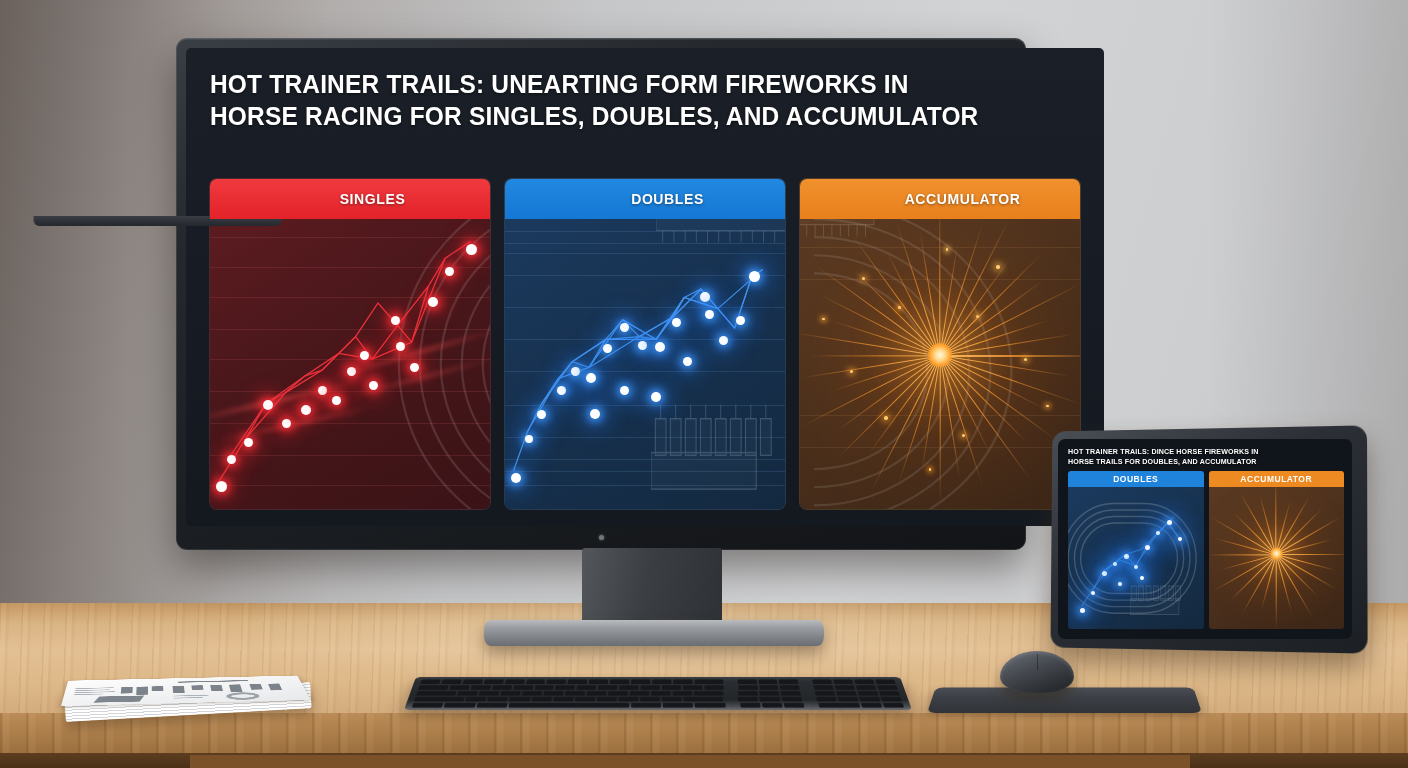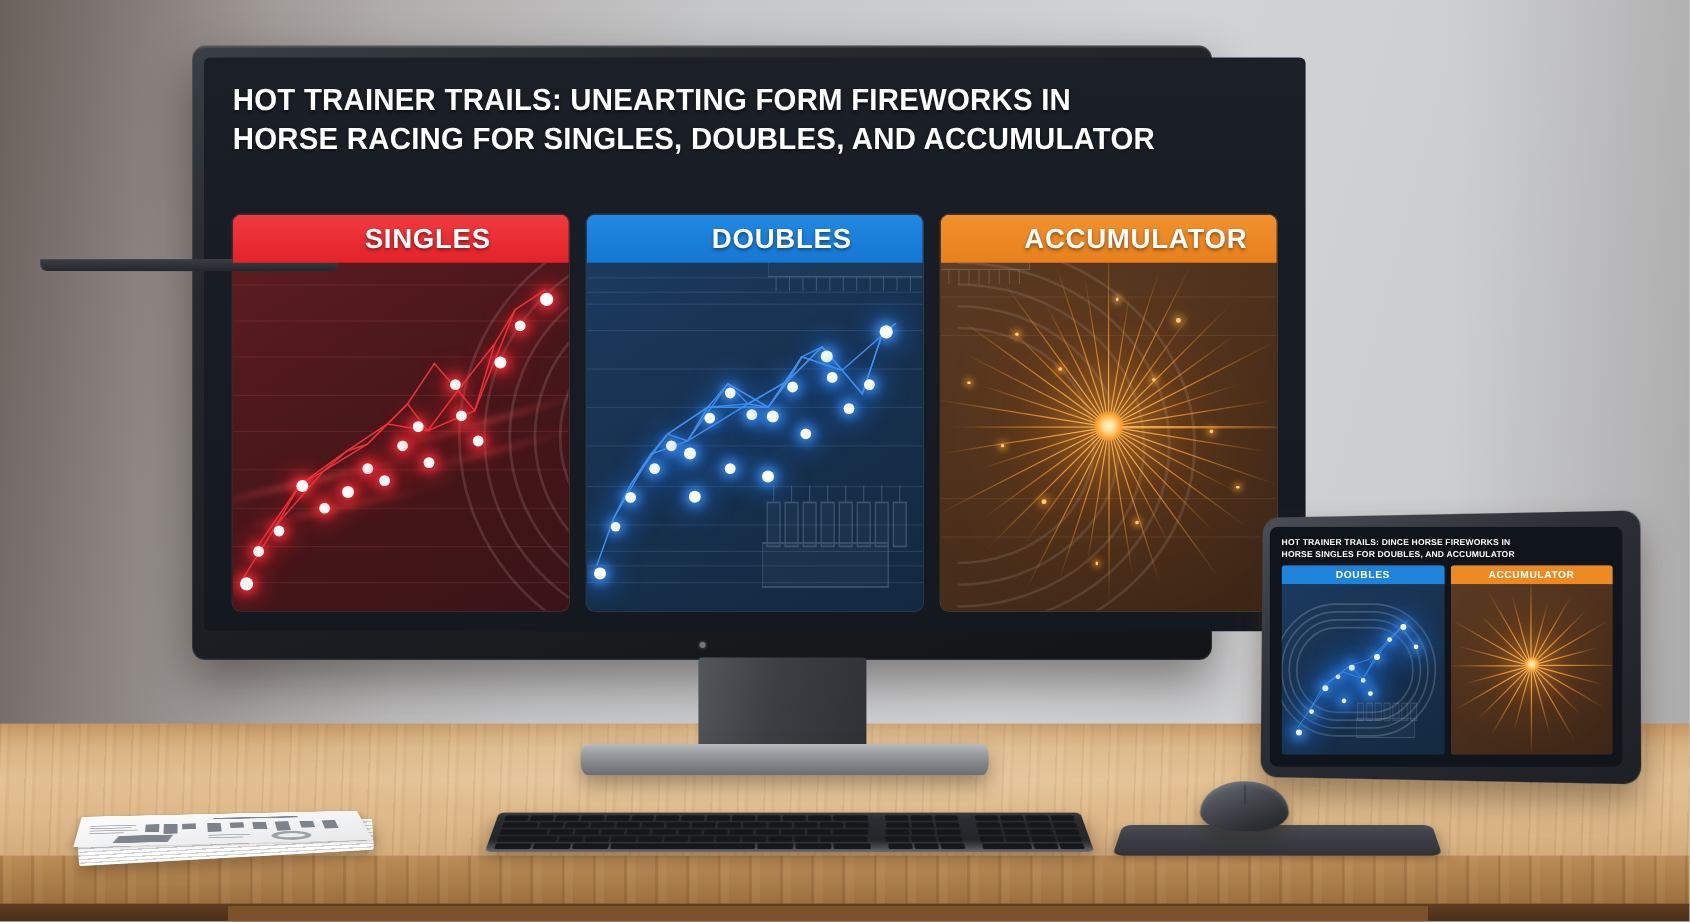--- a/index.html
+++ b/index.html
@@ -58,21 +58,21 @@
   .desk-apron {
     position:absolute; left:0; top:753px; width:1408px; height:15px;
     background:linear-gradient(180deg, #5d3d1f, #4a3018);
   }
   .desk-apron-inner {
     position:absolute; left:190px; top:755px; width:1000px; height:13px;
     background:#7a5128;
   }
 
   
-  .monitor { position:absolute; left:160px; top:38px; width:850px; height:512px; }
+  .monitor { position:absolute; left:176px; top:38px; width:850px; height:512px; }
   .monitor-bezel {
     position:absolute; inset:0;
     background:linear-gradient(160deg,#3a3f45 0%, #25292e 25%, #1b1e22 60%, #121417 100%);
     border-radius:11px;
     box-shadow:0 18px 42px rgba(20,14,8,.45), 0 2px 0 rgba(255,255,255,.07) inset;
   }
   .monitor-bezel-edge {
     position:absolute; inset:0; border-radius:11px;
     border:1px solid rgba(255,255,255,.10);
   }
@@ -101,21 +101,21 @@
   .screen-inner { position:absolute; inset:0; padding:20px 24px 14px 24px; }
   .screen-title {
     color:#ffffff; font-weight:bold; font-size:25.5px; line-height:1.26;
     letter-spacing:.2px; text-shadow:0 1px 3px rgba(0,0,0,.6);
     font-stretch:condensed; transform:scaleX(.96); transform-origin:left center;
   }
   .panels { position:absolute; left:24px; top:131px; right:24px; height:330px; display:flex; gap:15px; }
   .panel { flex:1; border-radius:7px; overflow:hidden; position:relative; }
   .panel-head {
     height:40px; display:flex; align-items:center; justify-content:center;
-    color:#fff; font-weight:bold; font-size:23px; letter-spacing:.6px;
+    color:#fff; font-weight:bold; font-size:14px; letter-spacing:.6px;
     text-shadow:0 1px 3px rgba(0,0,0,.45);
     position:relative; z-index:6;padding-left:45px;
   }
   .panel-body { position:absolute; left:0; right:0; top:40px; bottom:0; overflow:hidden; }
 
   .p-singles .panel-head { background:linear-gradient(180deg,#f03a3f 0%, #e32329 100%); }
   .p-singles .panel-body { background:linear-gradient(150deg,#5c1c20 0%, #4a171b 40%, #3a1316 100%); }
   .p-singles { box-shadow:0 0 0 1px rgba(255,90,90,.22); }
 
   .p-doubles .panel-head { background:linear-gradient(180deg,#2288e0 0%, #1478d4 100%); }
@@ -522,21 +522,21 @@
 
 <div class="stand-neck"></div>
 <div class="stand-base"></div>
 
 <div class="tablet-stand"></div>
 <div class="tablet">
   <div class="tablet-body"></div>
   <div class="tablet-screen">
     <div class="tab-title">
       <div>HOT TRAINER TRAILS: DINCE HORSE FIREWORKS IN</div>
-      <div>HORSE SINGLES FOR DOUBLES, AND ACCUMULATOR</div>
+      <div>HORSE TRAILS FOR DOUBLES, AND ACCUMULATOR</div>
     </div>
     <div class="tab-panels">
 
       <div class="tab-panel t-doubles">
         <div class="tab-head">DOUBLES</div>
         <div class="tab-body">
           <svg style="position:absolute; left:-8%; top:4%; width:110%; height:92%; opacity:.18;" viewBox="0 0 120 100" preserveAspectRatio="none">
             <g fill="none" stroke="#ffffff" stroke-width="1.1">
               <rect x="4" y="8" width="108" height="84" rx="42" ry="42"></rect>
               <rect x="9" y="13" width="98" height="74" rx="37" ry="37"></rect>

